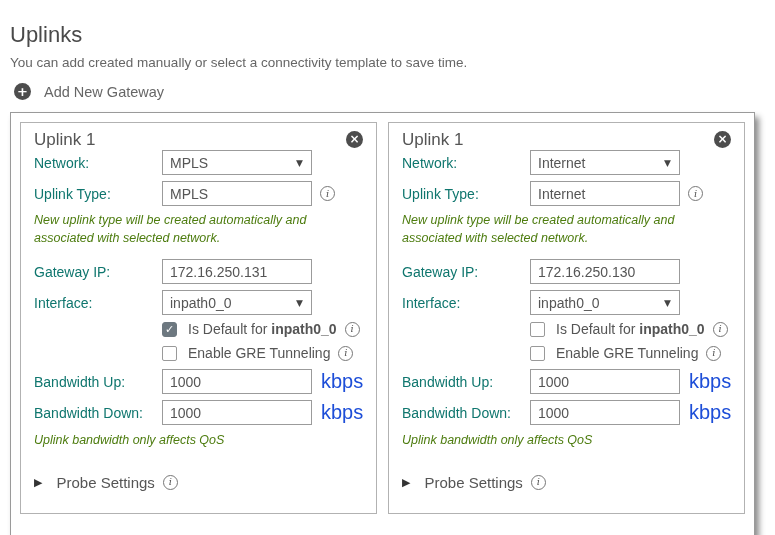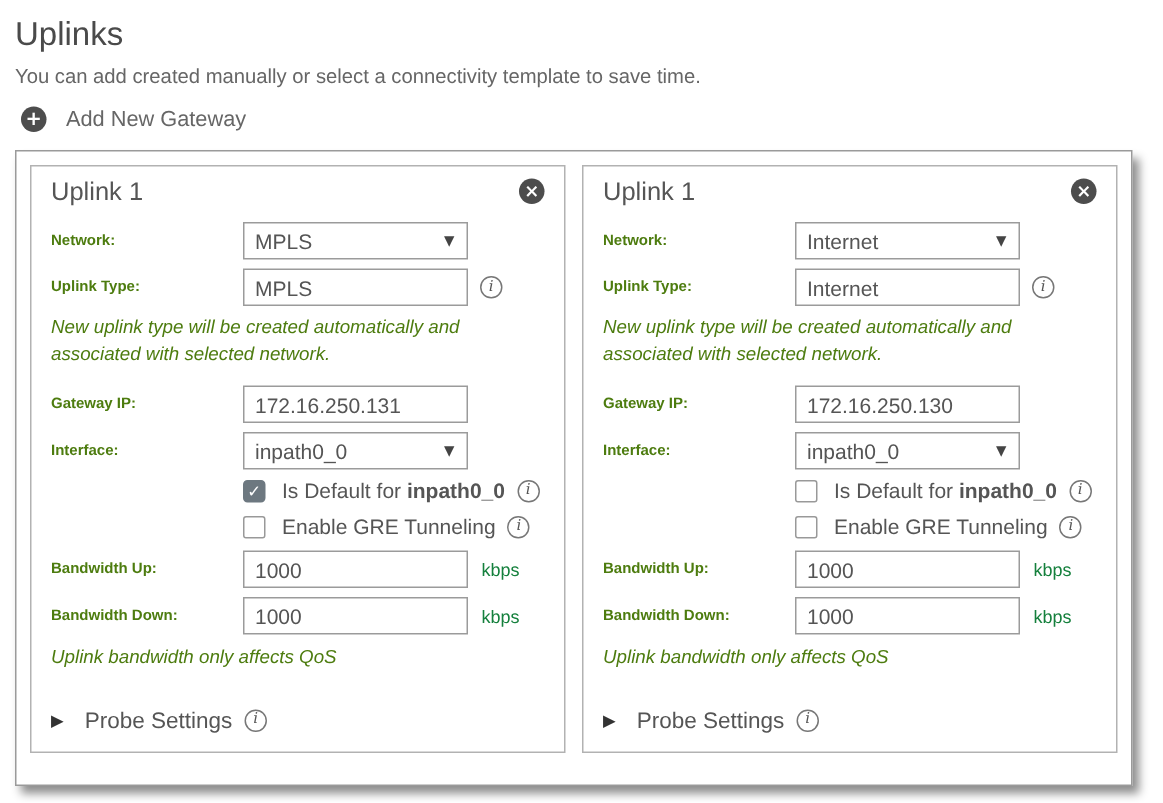--- a/index.html
+++ b/index.html
@@ -4,21 +4,21 @@
 <style>
   * { box-sizing: border-box; }
   html, body { margin: 0; padding: 0; }
   body {
     width: 775px; height: 535px;
     background: #ffffff;
     font-family: "Liberation Sans", sans-serif;
     color: #555;
     overflow: hidden;
   }
-  .page { padding: 8px 10px 0 10px; }
+  .page { padding: 20px 10px 0 10px; }
 
   .page-title {
     font-size: 22px; font-weight: 400; color: #4a4a4a;
     margin: 2px 0 7px 0; line-height: 1.2;
   }
   .subtitle { font-size: 13.5px; color: #666; margin: 0 0 13px 0; }
 
   .add-row { display: flex; align-items: center; margin: 0 4px 12px 4px; cursor: pointer; width: fit-content; }
   .circle-icon {
     width: 17px; height: 17px; border-radius: 50%;
@@ -37,27 +37,27 @@
     box-shadow: 4px 5px 6px rgba(0,0,0,0.45);
     padding: 9px;
     display: flex; gap: 11px;
   }
   .panel {
     width: 357px; height: 392px;
     border: 1px solid #b2b2b2;
     background: #fff;
     padding: 7px 13px 0 13px;
   }
-  .panel-header { display: flex; align-items: flex-start; justify-content: space-between; margin-bottom: 10px; }
+  .panel-header { display: flex; align-items: flex-start; justify-content: space-between; margin-bottom: 0; }
   .panel-title { font-size: 17px; color: #555; }
   .circle-icon.close { cursor: pointer; margin-top: 1px; }
   .circle-icon.close span { font-size: 12px; font-weight: 700; line-height: 1; margin-top: -1px; }
 
   .frow { display: flex; align-items: center; margin-bottom: 6px; }
-  .flabel { width: 128px; flex: 0 0 auto; font-size: 10px; color: #4d7c0f; font-weight: bold; }
+  .flabel { width: 128px; flex: 0 0 auto; font-size: 14px; color: #0f766e; }
   .tinput {
     width: 150px; height: 25px;
     border: 1px solid #9b9b9b; border-radius: 0;
     padding: 0 7px; font-size: 14px; color: #555;
     font-family: "Liberation Sans", sans-serif;
     background: #fff; outline: none;
   }
   .dropdown {
     width: 150px; height: 25px;
     border: 1px solid #9b9b9b; background: #fff;
@@ -92,21 +92,21 @@
   .cb .glyph {
     visibility: hidden;
     font-family: "DejaVu Sans", sans-serif;
     font-size: 11px; font-weight: 700; color: #fff; line-height: 1;
   }
   .cb.checked { background: #6d7880; border-color: #6d7880; border-radius: 3px; }
   .cb.checked .glyph { visibility: visible; }
   .cblabel { font-size: 14px; color: #555; white-space: nowrap; }
   .cblabel b { font-weight: 700; }
 
-  .unit { font-size: 12px; color: #15803d; margin-left: 9px; }
+  .unit { font-size: 20px; color: #1d4ed8; margin-left: 9px; }
 
   .probe { display: flex; align-items: center; margin-top: 24px; cursor: pointer; width: fit-content; }
   .expander { font-family: "DejaVu Sans", sans-serif; font-size: 11px; color: #333; margin-right: 14px; }
   .probe-label { font-size: 15px; color: #555; }
 </style>
 </head>
 <body>
 
 <div class="page">
   <h1 class="page-title">Uplinks</h1>

